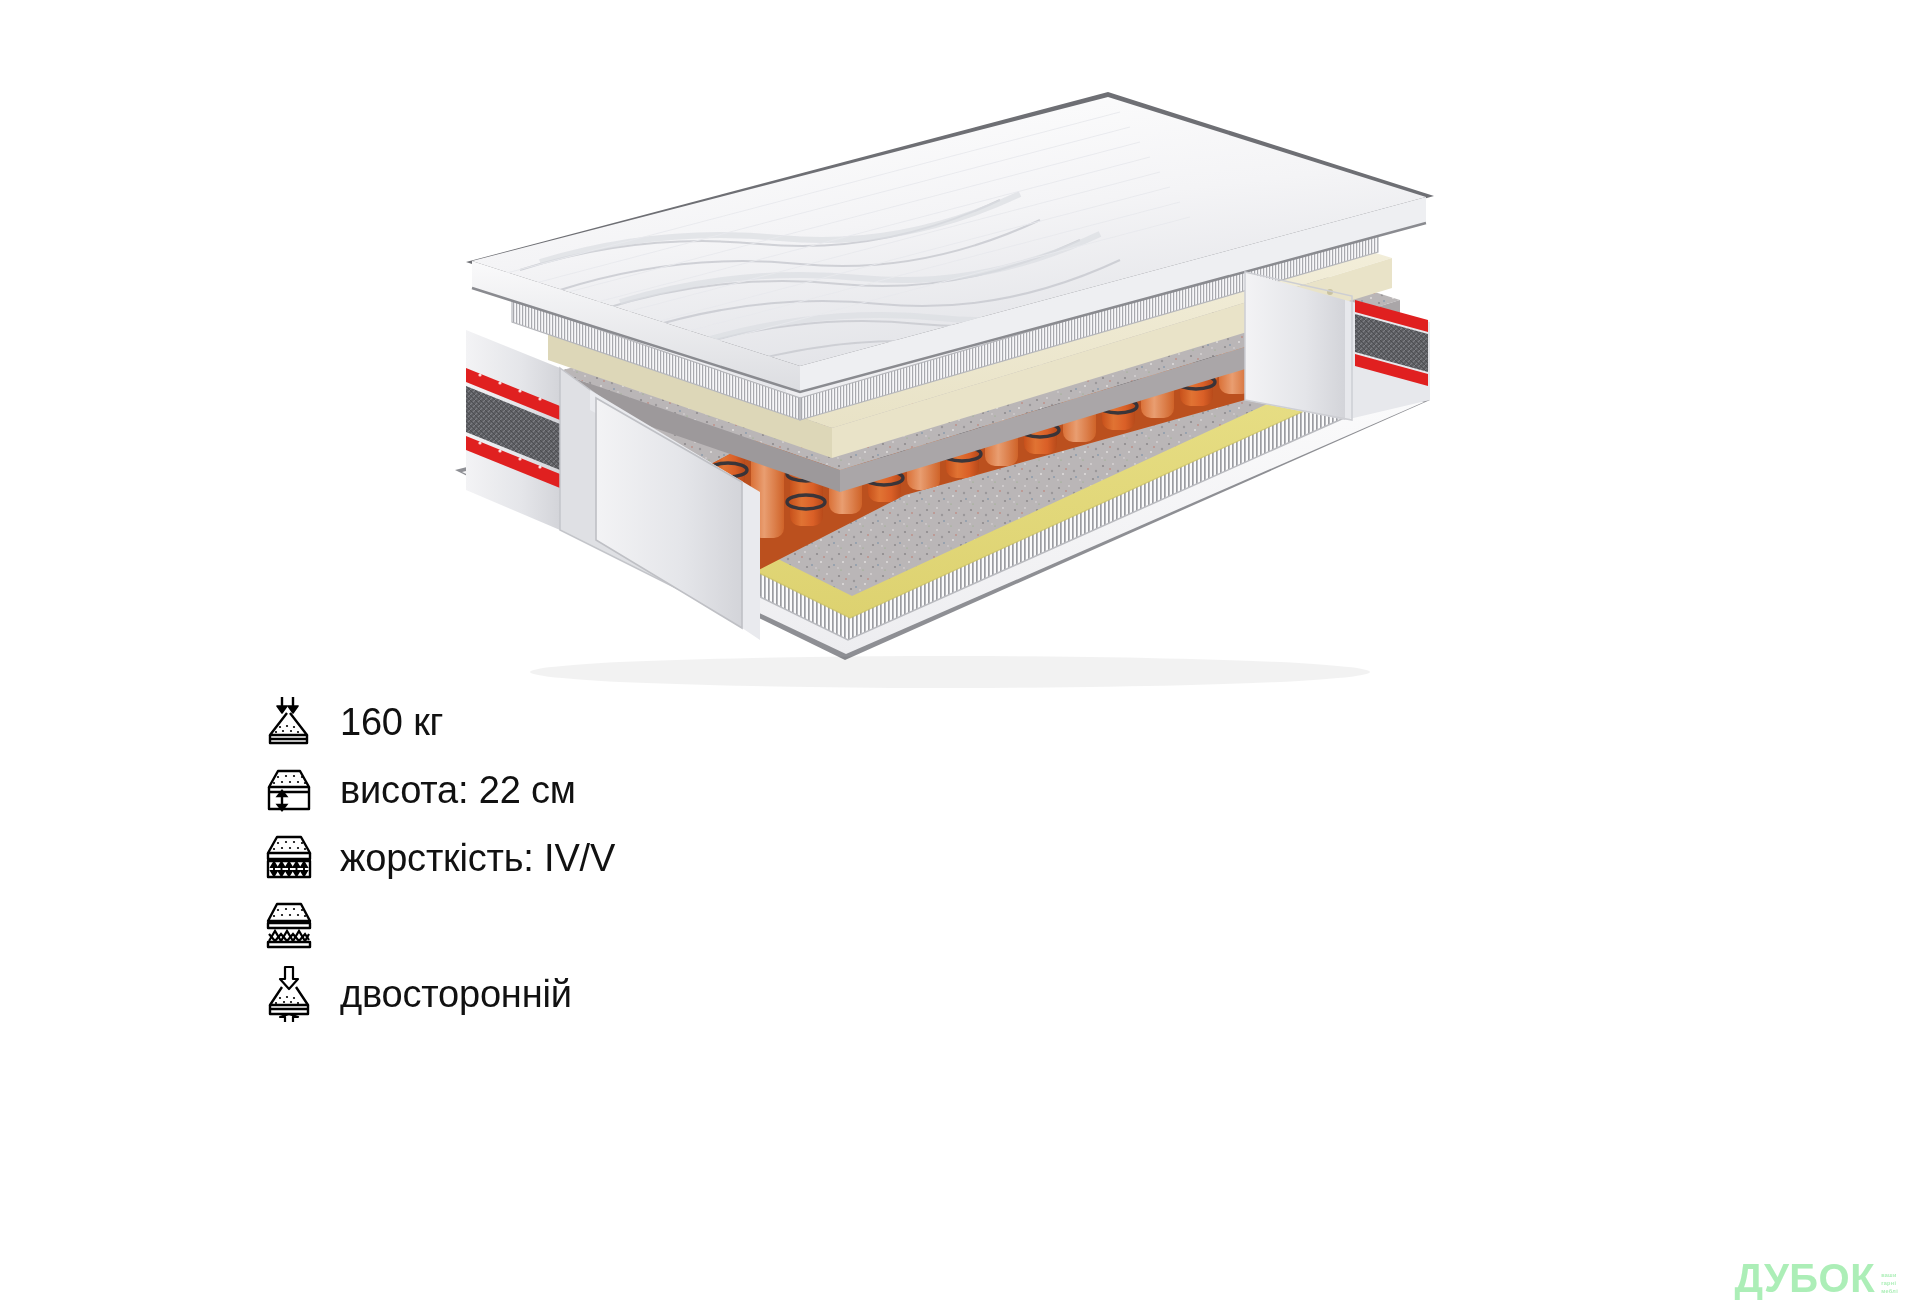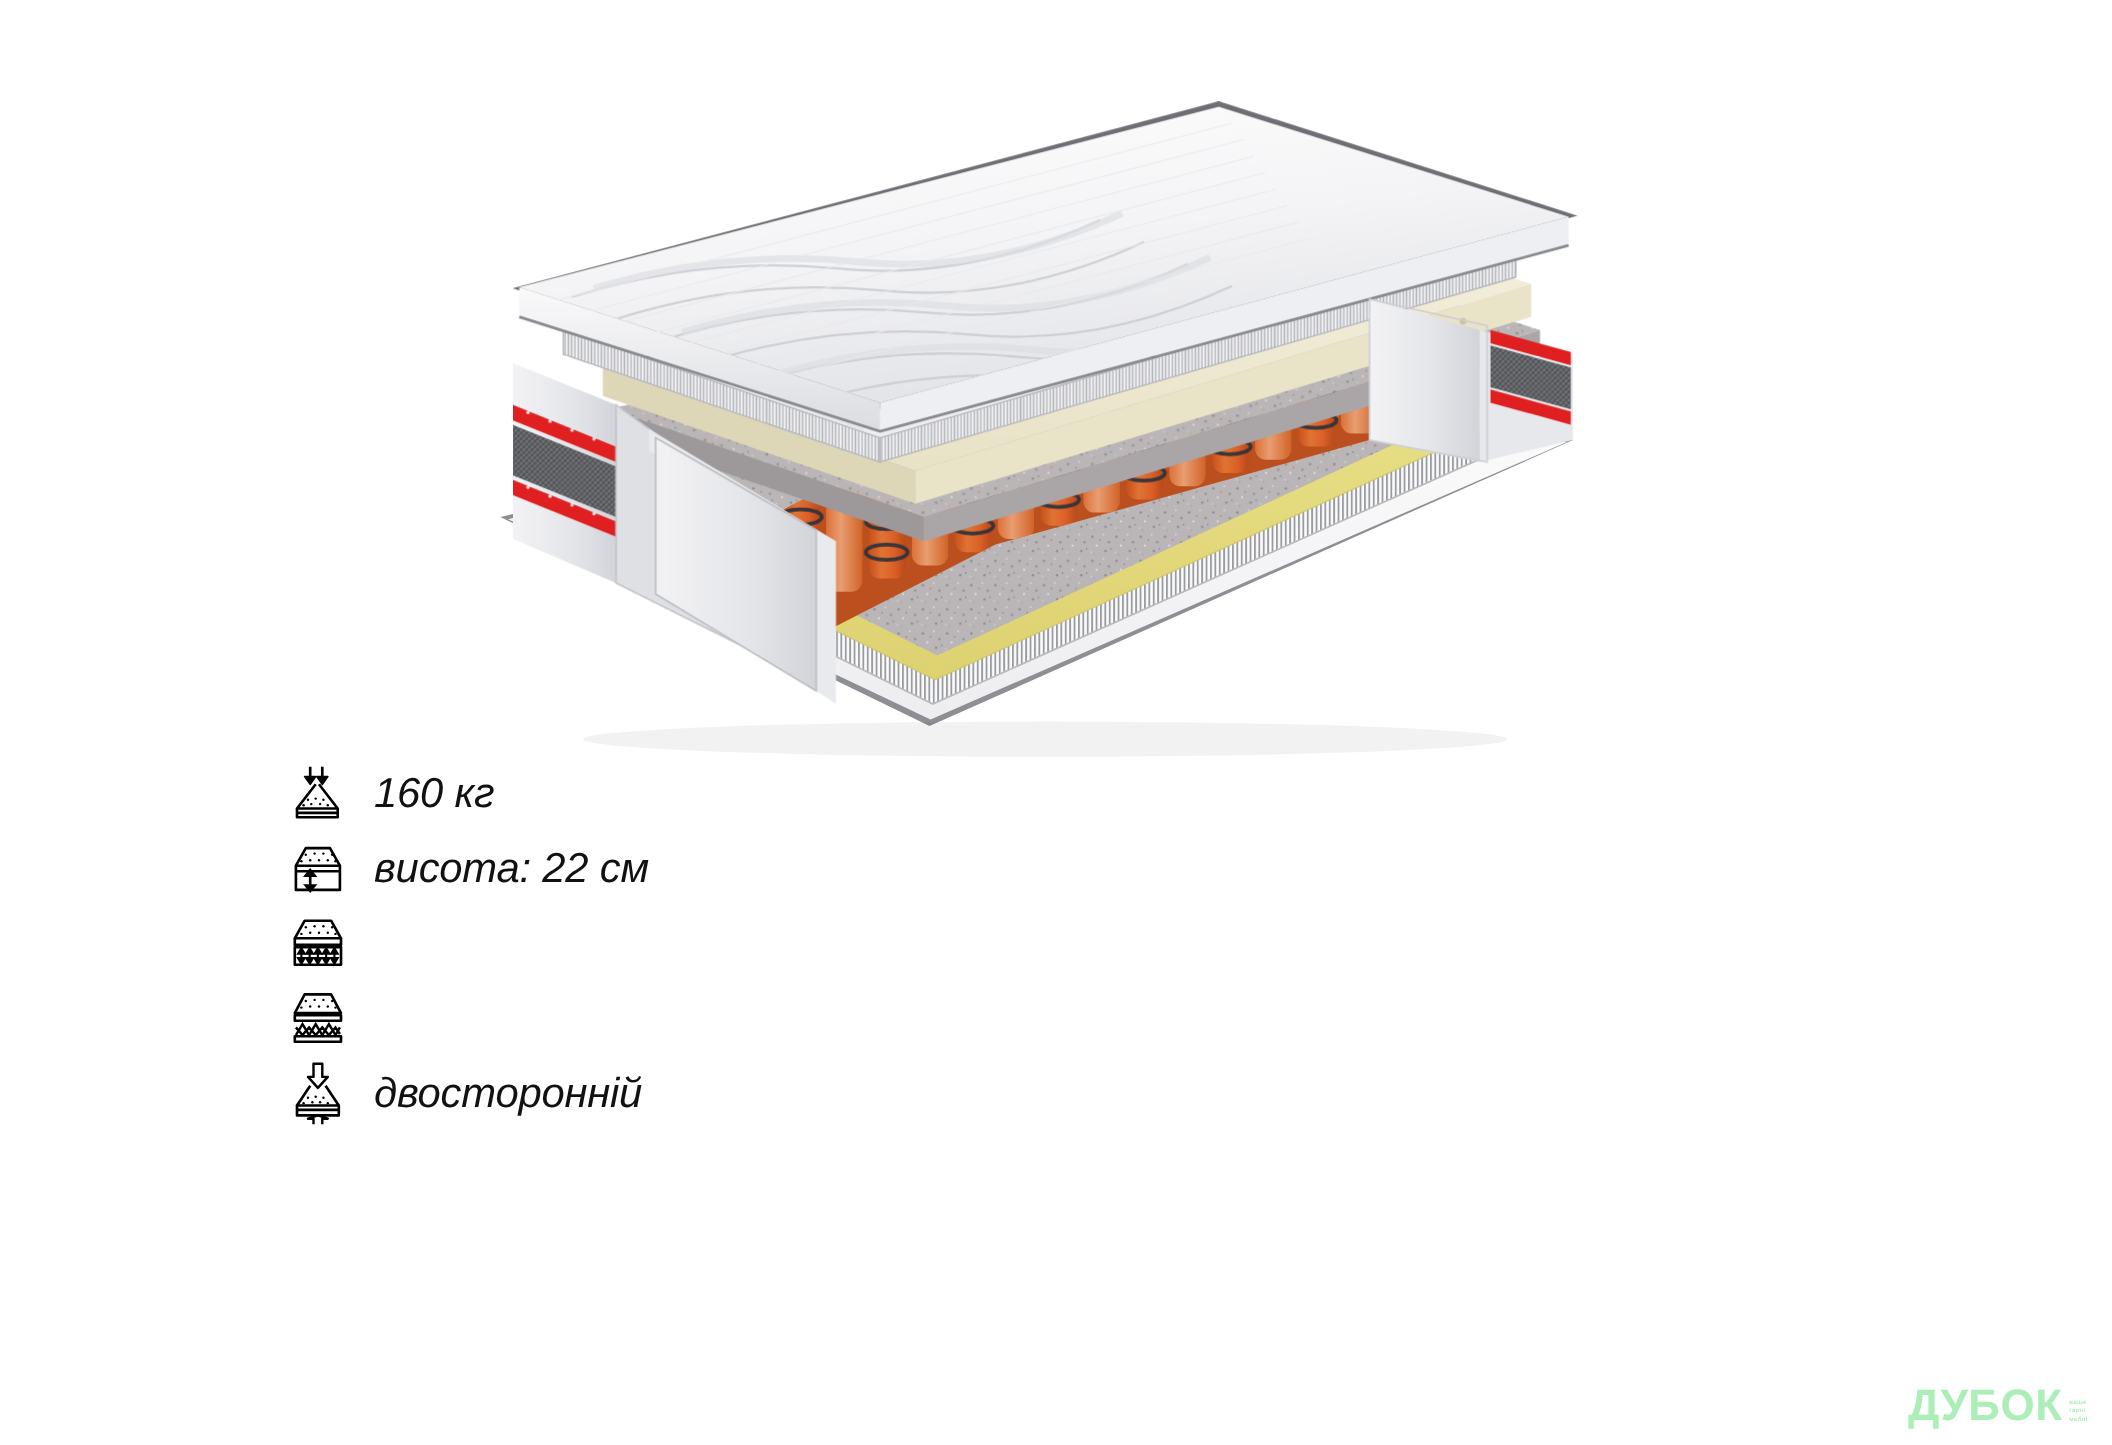--- a/index.html
+++ b/index.html
@@ -44,21 +44,20 @@
     align-items: center;
     justify-content: center;
   }
   .spec-label {
     margin-left: 20px;
     font-size: 38px;
     color: #111111;
     white-space: nowrap;
     letter-spacing: -0.2px;
     line-height: 1;
-    font-style: italic;
   }
 
   
   #watermark {
     position: absolute;
     right: 22px;
     bottom: 16px;
     display: flex;
     align-items: flex-end;
     gap: 6px;
@@ -539,20 +538,21 @@
               <path d="M-3,42 L0,47 L3,42 Z"></path>
           </g>
           <g transform="translate(44,0)">
             <path d="M0,36 L0,44"></path>
               <path d="M-3,38 L0,33 L3,38 Z"></path>
               <path d="M-3,42 L0,47 L3,42 Z"></path>
           </g>
         </g>
       </svg>
     </div>
+    <div class="spec-label">жорсткість: IV/V</div>
   </div>
 
   <div class="spec-row">
     <div class="spec-icon">
       <svg width="58" height="58" viewBox="0 0 58 58" xmlns="http://www.w3.org/2000/svg">
         <g fill="none" stroke="#000" stroke-width="2.4" stroke-linejoin="round">
           <path d="M17,7 L8,24 L50,24 L41,7 Z"></path>
           <path d="M8,26 L8,31 L50,31 L50,26 Z"></path>
           <path d="M8,45 L8,50 L50,50 L50,45 Z"></path>
         </g>

